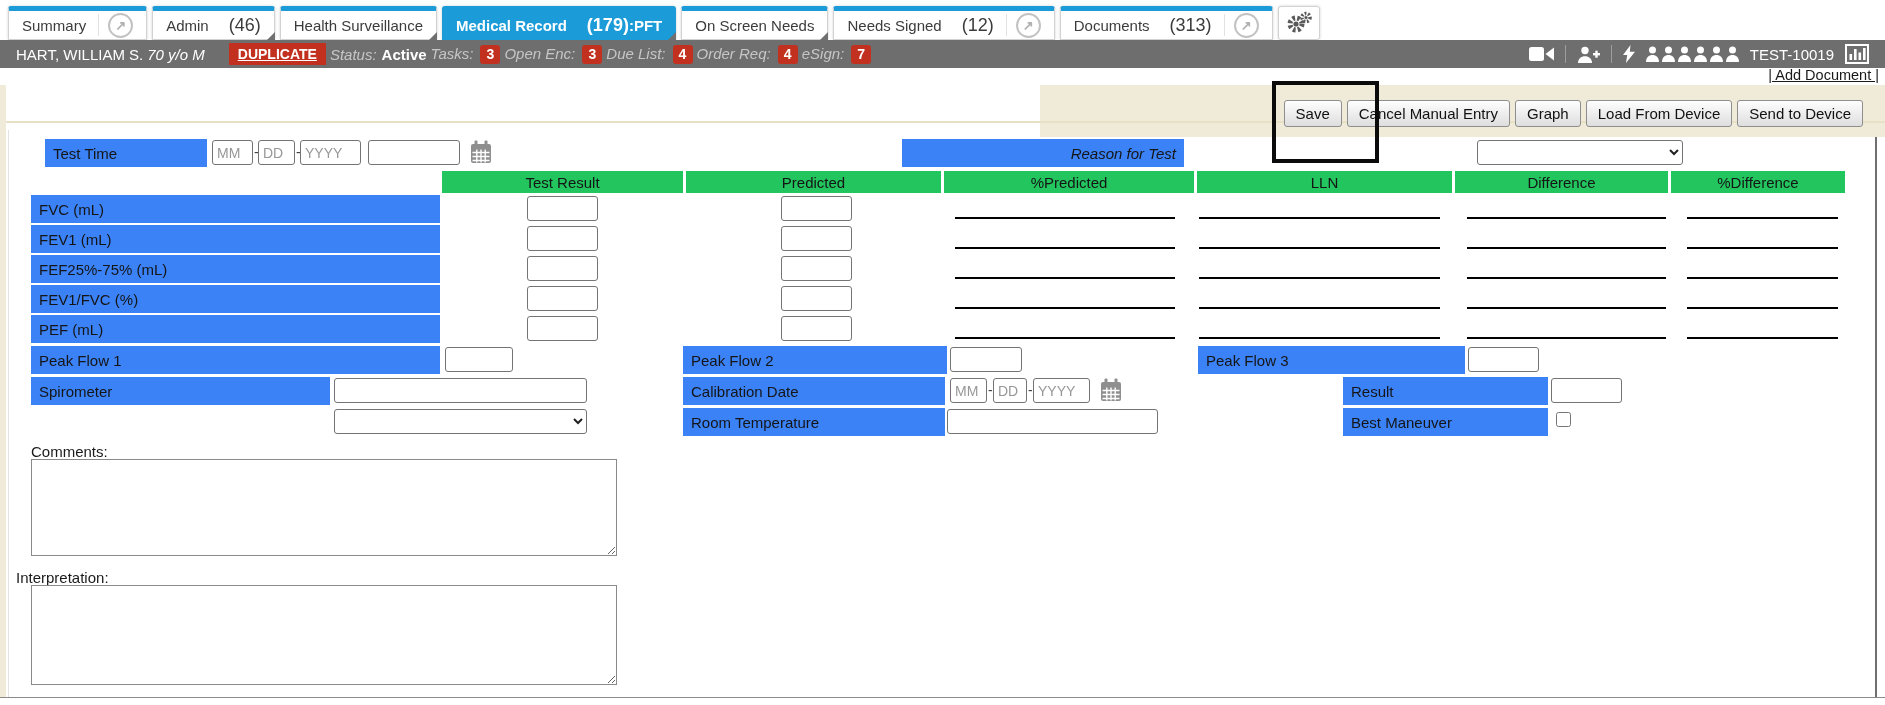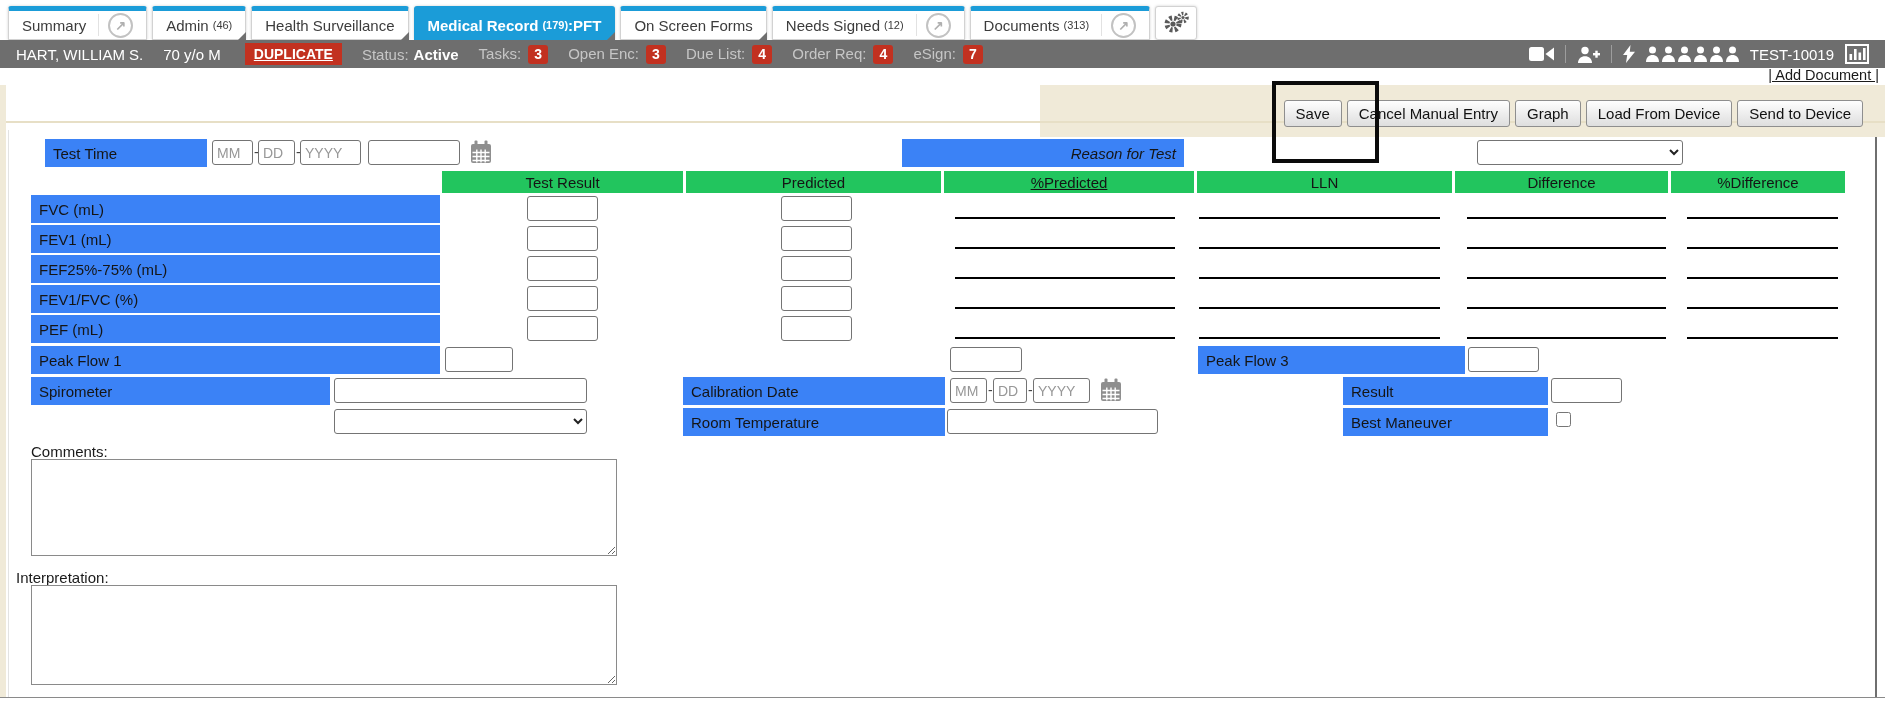--- a/index.html
+++ b/index.html
@@ -3,30 +3,30 @@
 <meta charset="utf-8">
 <style>
   html,body{margin:0;padding:0;}
   body{font-family:"Liberation Sans",sans-serif;background:#fff;}
   .screen{position:relative;width:1885px;height:705px;background:#fff;overflow:hidden;}
 
   
   .tabbar{position:absolute;left:0;top:0;width:100%;height:40px;background:#fff;display:flex;align-items:flex-end;padding-left:8px;box-sizing:border-box;}
   .tab{display:inline-flex;align-items:center;height:34px;box-sizing:border-box;padding:0 13px;border:1px solid #d2d2d2;border-top:5px solid #1b9cd8;border-radius:3px 3px 0 0;background:#fff;margin-right:5px;position:relative;font-size:15px;color:#3c3c3c;box-shadow:0 0 3px rgba(0,0,0,.18);cursor:pointer;white-space:nowrap;}
   .tab.active{background:#1b9cd8;border-color:#1b9cd8;color:#fff;font-weight:bold;}
-  .tab .count{font-size:11px;margin-left:4px;}
+  .tab .count{font-size:18px;margin-left:20px;}
   .tab .suffix{font-size:15px;}
   .dogear{position:absolute;right:-1px;bottom:-1px;width:0;height:0;border-style:solid;border-width:0 0 8px 8px;border-color:transparent transparent #6f6f6f transparent;}
   .tabsep{width:1px;height:22px;background:#e2e2e2;margin-left:12px;}
   .popout{width:21px;height:21px;border:2px solid #c2c2c2;border-radius:50%;margin-left:9px;display:inline-flex;align-items:center;justify-content:center;color:#b0b0b0;font-size:13px;font-weight:bold;background:#fff;}
   .gearbtn{display:inline-flex;align-items:center;justify-content:center;width:42px;height:34px;box-sizing:border-box;border:1px solid #d2d2d2;border-radius:3px;background:#fff;box-shadow:0 0 3px rgba(0,0,0,.18);cursor:pointer;}
 
   
   .pbar{position:absolute;top:40px;left:0;width:100%;height:28px;background:#6e6e6e;display:flex;align-items:center;padding:0 16px;box-sizing:border-box;color:#fff;font-size:15px;white-space:nowrap;}
-  .sp{margin-left:20px;}
+  .sp{margin-left:4px;font-style:italic;}
   .plabel{color:#c6c6c6;}
   .pval{color:#fff;font-weight:bold;margin-left:5px;}
   .badge{display:inline-flex;align-items:center;justify-content:center;min-width:12px;height:19px;padding:0 4px;margin-left:7px;background:#c23120;border-radius:3px;font-weight:bold;font-size:14px;color:#fff;cursor:pointer;}
   .dup{margin-left:24px;background:#c23120;color:#fff;font-weight:bold;text-decoration:underline;padding:3px 9px;font-size:14px;cursor:pointer;}
   .pright{margin-left:auto;display:flex;align-items:center;gap:11px;}
   .vd{width:1px;height:18px;background:#9d9d9d;}
   .persons{display:flex;gap:3px;align-items:center;}
   .icobtn{display:inline-flex;align-items:center;cursor:pointer;}
 
   
@@ -81,21 +81,21 @@
           <span class="tlabel">Health Surveillance</span>
           <span class="dogear"></span>
         </div>
         <div class="tab active">
           <span class="tlabel">Medical Record</span>
           <span class="count">(179)</span>
           <span class="suffix">:PFT</span>
           <span class="dogear"></span>
         </div>
         <div class="tab">
-          <span class="tlabel">On Screen Forms</span>
+          <span class="tlabel">On Screen Needs</span>
           <span class="dogear"></span>
         </div>
         <div class="tab">
           <span class="tlabel">Needs Signed</span>
           <span class="count">(12)</span>
           <span class="tabsep"></span>
           <span class="popout">↗</span>
         </div>
         <div class="tab">
           <span class="tlabel">Documents</span>
@@ -220,21 +220,21 @@
     </svg>
 
   <div class="cell r" style="left:902px;top:139px;width:282px;">
       <span>Reason for Test</span>
     </div>
   <select class="inp" style="left:1477px;top:140px;width:206px;"><option value=""></option></select>
 
   <div id="pft-table">
       <div class="hcell" style="left: 442px; top: 171px; width: 241px;">Test Result</div>
       <div class="hcell" style="left: 686px; top: 171px; width: 255px;">Predicted</div>
-      <div class="hcell" style="left: 944px; top: 171px; width: 250px; text-decoration: underline;">%Predicted</div>
+      <div class="hcell" style="left: 944px; top: 171px; width: 250px;">%Predicted</div>
       <div class="hcell" style="left: 1197px; top: 171px; width: 255px;">LLN</div>
       <div class="hcell" style="left: 1455px; top: 171px; width: 213px;">Difference</div>
       <div class="hcell" style="left: 1671px; top: 171px; width: 174px;">%Difference</div>
       <div class="cell" style="left: 31px; top: 195px; width: 409px;">FVC (mL)</div>
       <input class="inp" style="left: 527px; top: 196px; width: 71px;">
       <input class="inp" style="left: 781px; top: 196px; width: 71px;">
       <div class="uline" style="left: 955px; top: 217px; width: 220px;"></div>
       <div class="uline" style="left: 1199px; top: 217px; width: 241px;"></div>
       <div class="uline" style="left: 1467px; top: 217px; width: 199px;"></div>
       <div class="uline" style="left: 1687px; top: 217px; width: 151px;"></div>
@@ -265,20 +265,23 @@
       <div class="uline" style="left: 955px; top: 337px; width: 220px;"></div>
       <div class="uline" style="left: 1199px; top: 337px; width: 241px;"></div>
       <div class="uline" style="left: 1467px; top: 337px; width: 199px;"></div>
       <div class="uline" style="left: 1687px; top: 337px; width: 151px;"></div>
     </div>
 
   <div class="cell" style="left:31px;top:346px;width:409px;">
       <span>Peak Flow 1</span>
     </div>
   <input class="inp" style="left: 445px; top: 347px; width: 68px;">
+  <div class="cell" style="left:683px;top:346px;width:264px;">
+      <span>Peak Flow 2</span>
+    </div>
   <input class="inp" style="left: 950px; top: 347px; width: 72px;">
   <div class="cell" style="left:1198px;top:346px;width:267px;">
       <span>Peak Flow 3</span>
     </div>
   <input class="inp" style="left: 1468px; top: 347px; width: 71px;">
 
   <div class="cell" style="left:31px;top:377px;width:299px;">
       <span>Spirometer</span>
     </div>
   <input class="inp" style="left: 334px; top: 378px; width: 253px;">

